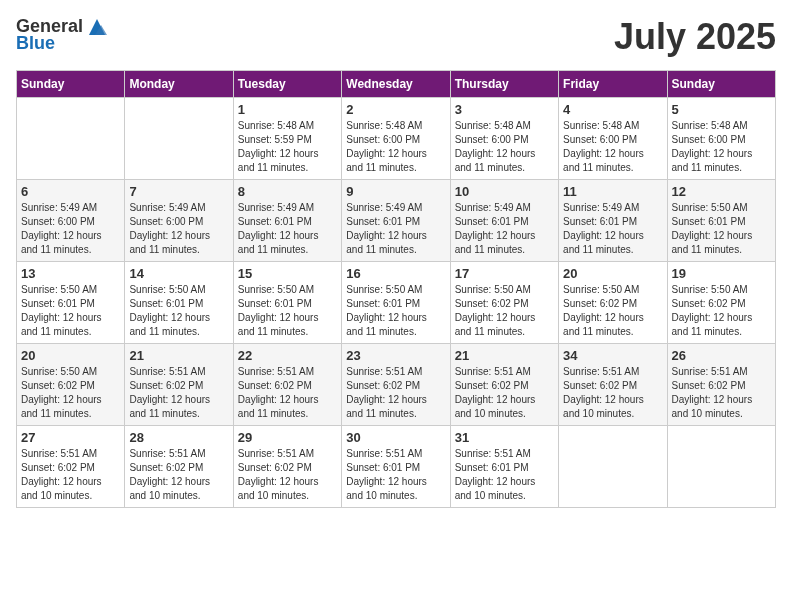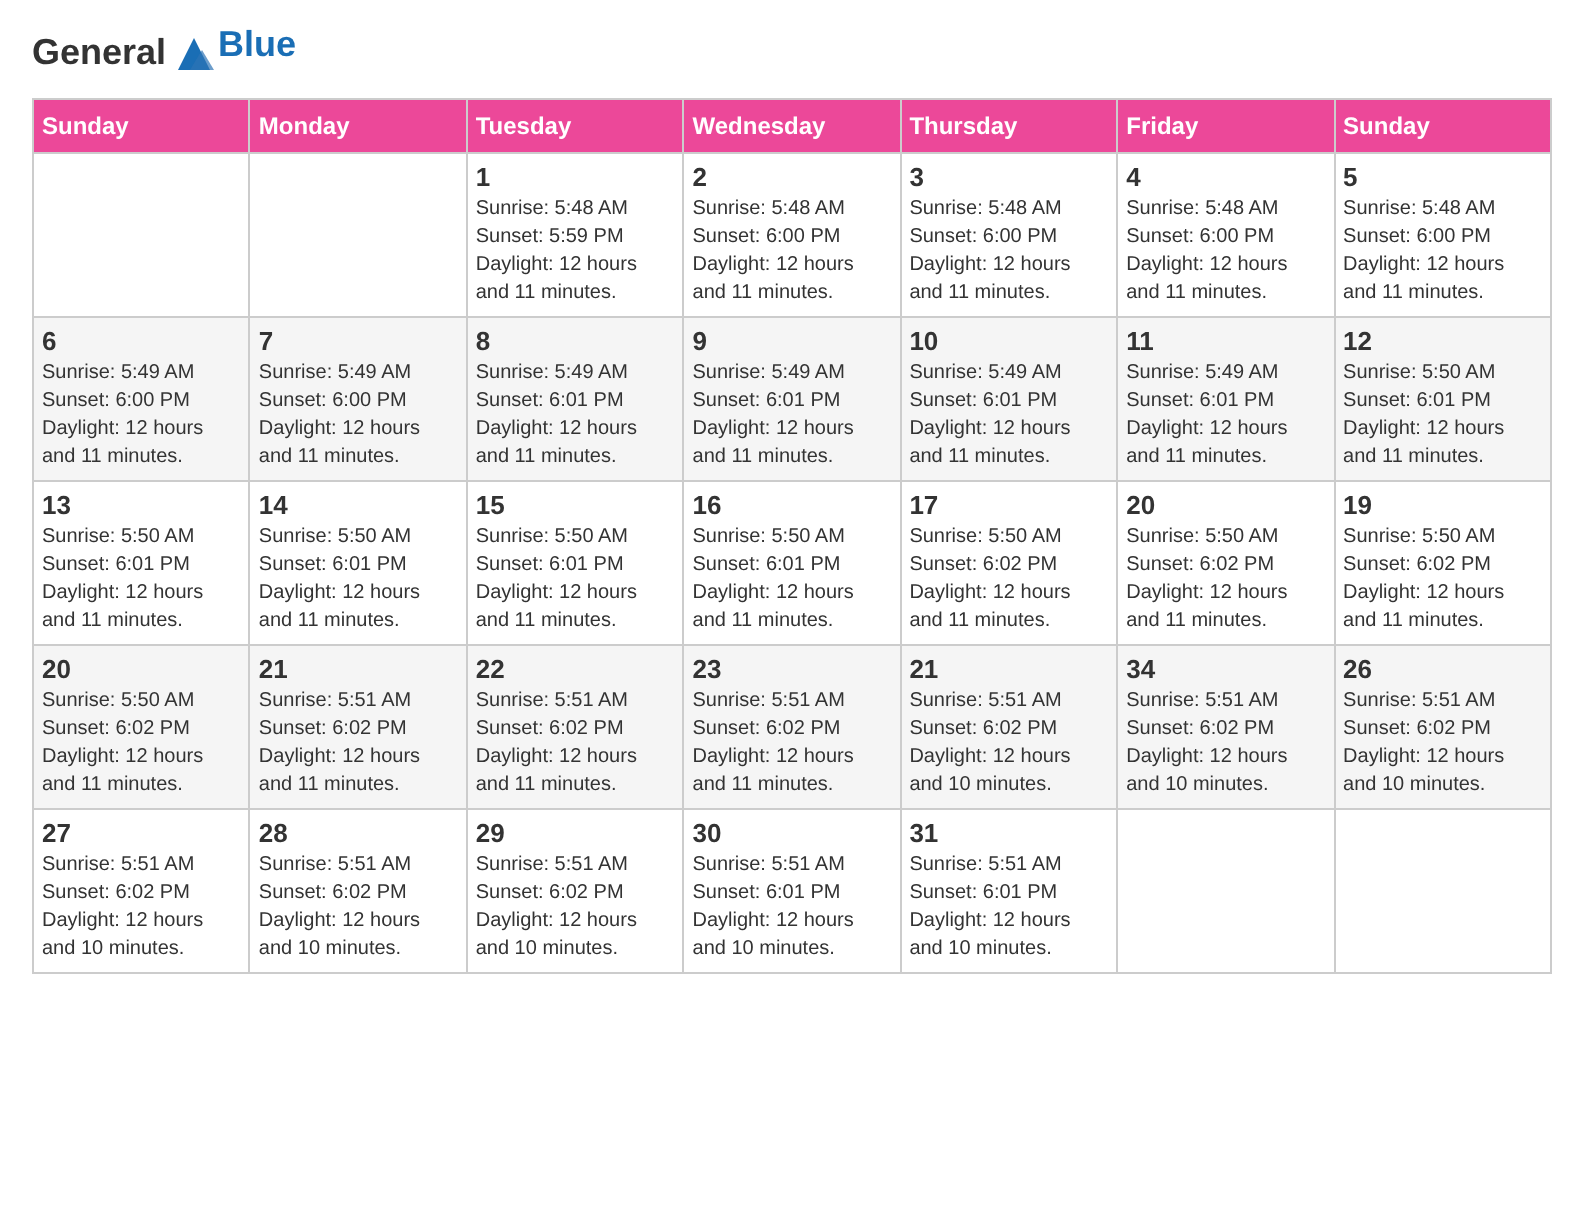--- a/index.html
+++ b/index.html
@@ -11,20 +11,21 @@
       padding: 16px;
     }
     .header {
       display: flex;
       justify-content: space-between;
       align-items: flex-start;
       margin-bottom: 12px;
     }
     .logo {
       display: flex;
+      flex-direction: column;
       align-items: flex-start;
     }
     .logo-text {
       display: flex;
       align-items: center;
     }
     .logo-general {
       font-size: 18px;
       font-weight: bold;
       color: #333;
@@ -50,21 +51,21 @@
     .subtitle {
       font-size: 14px;
       color: #555;
     }
     .calendar {
       width: 100%;
       border-collapse: collapse;
       font-size: 11px;
     }
     .calendar th {
-      background-color: #ec4899;
+      background-color: #701a75;
       color: white;
       padding: 6px 4px;
       text-align: left;
       font-size: 12px;
       font-weight: bold;
       border: 1px solid #ccc;
     }
     .calendar td {
       border: 1px solid #ccc;
       padding: 4px;
@@ -100,20 +101,21 @@
     <div class="logo-text">
       <span class="logo-general">General</span>
       <svg class="logo-icon" viewBox="0 0 24 20">
         <polygon points="4,18 12,2 20,18" fill="#1a6eb5"></polygon>
         <polygon points="10,18 16,8 22,18" fill="#2e74b5" opacity="0.7"></polygon>
       </svg>
     </div>
     <span class="logo-blue" style="margin-top:-4px;">Blue</span>
   </div>
   <div class="title-section">
+    <div class="month-title">July 2025</div>
   </div>
 </div>
 
 <table class="calendar">
   <thead>
     <tr>
     <th>Sunday</th>
         <th>Monday</th>
         <th>Tuesday</th>
         <th>Wednesday</th>

